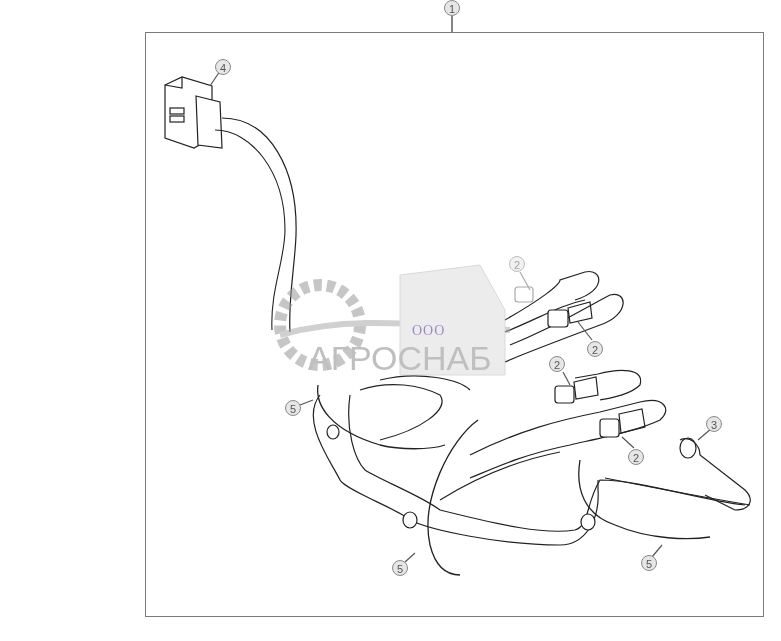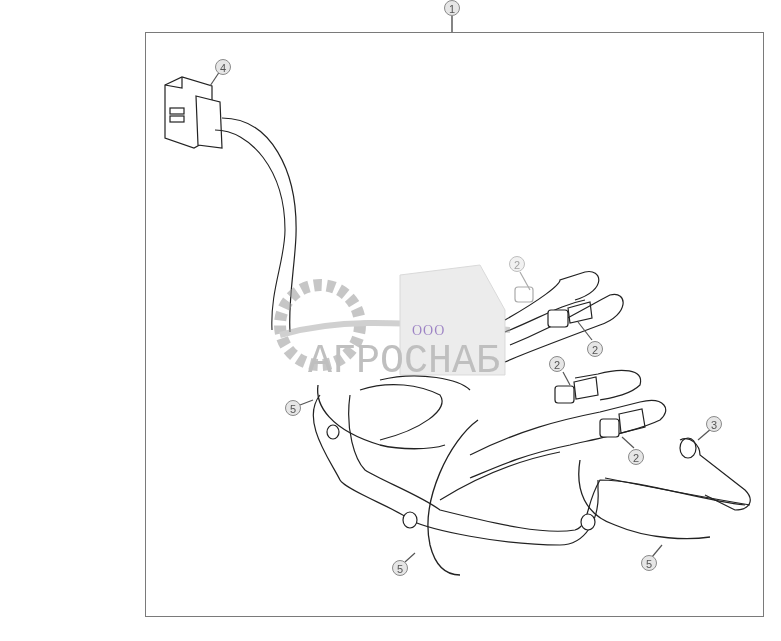--- a/index.html
+++ b/index.html
@@ -3,21 +3,21 @@
 <meta charset="utf-8">
 <style>
   html,body{margin:0;padding:0;background:#ffffff;}
   body{width:781px;height:641px;position:relative;overflow:hidden;font-family:"Liberation Sans",sans-serif;}
   .frame{position:absolute;left:145px;top:32px;width:619px;height:585px;border:1.5px solid #7a7a7a;box-sizing:border-box;}
   svg.art{position:absolute;left:0;top:0;}
   .callout{position:absolute;width:16px;height:16px;border-radius:50%;border:1px solid #8a8a8a;background:#e6e6e6;color:#555;font-size:11px;line-height:16px;text-align:center;box-sizing:border-box;}
   .callout.faded{opacity:0.55;}
   .wm{position:absolute;left:270px;top:255px;width:250px;height:130px;opacity:0.55;}
   .wm-ooo{position:absolute;left:120px;top:68px;font-family:"Liberation Serif",serif;font-size:14px;color:#4c1d95;letter-spacing:1px;margin-left:22px;}
-  .wm-name{position:absolute;left:38px;top:84px;font-family:Liberation Mono, monospace;font-size:40px;color:#8c8c8c;letter-spacing:0px;}
+  .wm-name{position:absolute;left:38px;top:84px;font-family:Liberation Sans, sans-serif;font-size:34px;color:#8c8c8c;letter-spacing:0px;}
 </style>
 </head>
 <body>
 
 <div class="callout" style="left:444px;top:0px;">1</div>
 
 <div class="frame"></div>
 
 <svg class="art" width="781" height="641" fill="none" stroke="#222" stroke-width="1.2">
 

